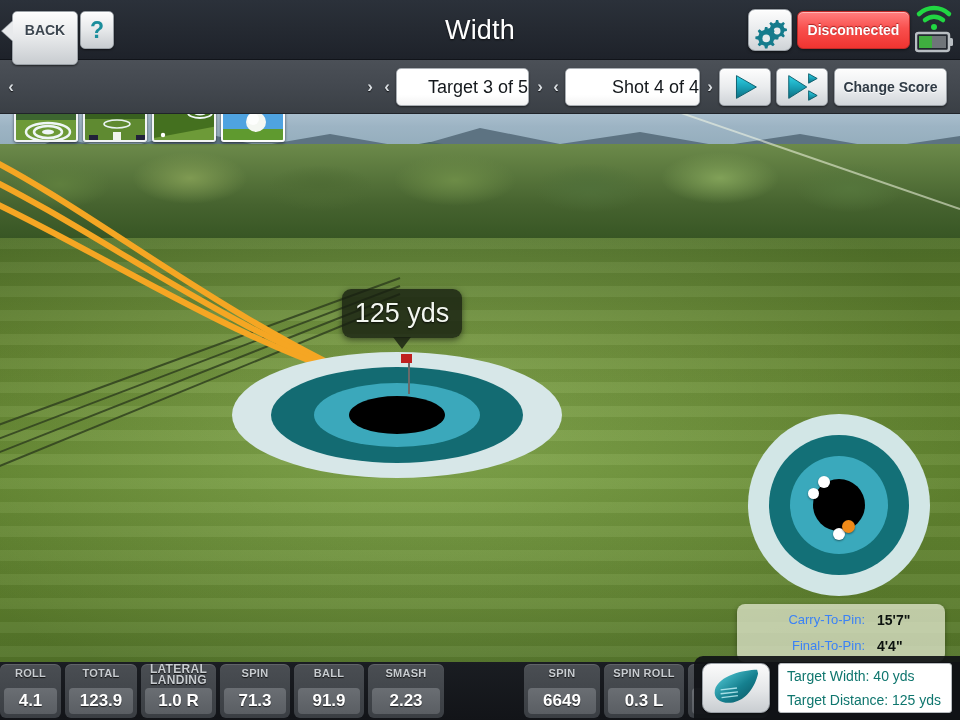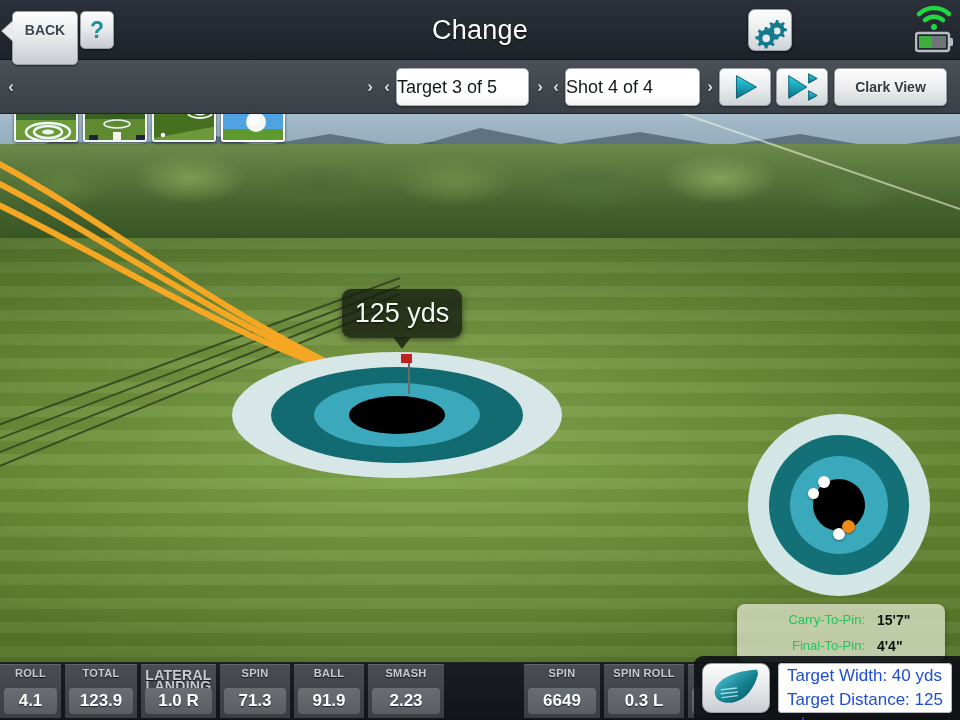--- a/index.html
+++ b/index.html
@@ -92,21 +92,21 @@
   }
   .field {
     position: absolute; top: 8px; height: 38px;
     background: linear-gradient(180deg,#ffffff 0%,#ffffff 72%,#f3f3f3 100%);
     border: 1px solid #a9aeb3; border-radius: 5px;
     box-shadow: 0 1px 2px rgba(0,0,0,.5);
     color: #14181c; font-size: 18px;
   }
   .field .lbl { position: absolute; left: 14px; top: 0; line-height: 36px; }
   .field .val { position: absolute; right: 14px; top: 0; line-height: 36px; }
-  .field.center .lbl { left: 0; right: 0; text-align: left; }
+  .field.center .lbl { left: 0; right: 0; text-align: right; }
   .play-btn {
     position: absolute; top: 8px; width: 52px; height: 38px;
     background: linear-gradient(180deg,#fdfdfd 0%,#e9ebed 52%,#cfd3d7 100%);
     border: 1px solid #9aa0a6; border-radius: 5px;
     box-shadow: 0 1px 2px rgba(0,0,0,.5), inset 0 1px 0 rgba(255,255,255,.9);
     cursor: pointer;
   }
   .change-view {
     position: absolute; left: 834px; top: 8px; width: 113px; height: 38px;
     background: linear-gradient(180deg,#fdfdfd 0%,#eceef0 52%,#d2d6da 100%);
@@ -220,47 +220,47 @@
   
   .info-panel {
     position: absolute; border-radius: 8px;
     background: rgba(231,236,214,.72);
     box-shadow: 0 2px 5px rgba(0,0,0,.35);
     z-index: 24;
   }
   .info-row { position: relative; height: 26px; }
   .info-row .k {
     position: absolute; left: 0; width: 128px; text-align: right;
-    line-height: 26px; font-size: 13px; color: #22c55e;
+    line-height: 26px; font-size: 13px; color: #3b82f6;
   }
   .info-row .v {
     position: absolute; left: 140px; line-height: 26px;
     font-size: 14px; font-weight: bold; color: #0c120e;
   }
   #pin-panel { left: 737px; top: 506px; width: 208px; height: 58px; padding: 3px 10px 0 0; }
   #score-panel { left: 737px; top: 576px; width: 208px; height: 62px; padding: 5px 10px 0 0; }
 
   
   .stats {
     position: absolute; left: 0; top: 662px; width: 960px; height: 58px;
     background: linear-gradient(180deg,#1a1d22 0%,#121418 100%);
     z-index: 30;
   }
   .stat {
     position: absolute; top: 2px; height: 54px;
     background: linear-gradient(180deg,#4a4e53 0%,#3a3e43 100%);
-    border-radius: 0;
+    border-radius: 6px;
     box-shadow: inset 0 1px 0 rgba(255,255,255,.12);
   }
   .stat .sl {
     position: absolute; left: 0; right: 0; top: 3px; text-align: center;
     color: #c8ccd0; font-size: 11px; font-weight: bold; letter-spacing: .3px;
     text-shadow: 0 1px 1px rgba(0,0,0,.8); line-height: 12px;
   }
-  .stat .sl.two { top: 6px; font-size: 14px; line-height: 11px; }
+  .stat .sl.two { top: 0; font-size: 12px; line-height: 11px; }
   .stat .sv {
     position: absolute; left: 4px; right: 4px; bottom: 4px; height: 26px;
     background: linear-gradient(180deg,#6a6e73 0%,#5a5e63 100%);
     border-radius: 4px; line-height: 26px; text-align: center;
     color: #ffffff; font-size: 17px; font-weight: bold;
     text-shadow: 0 1px 1px rgba(0,0,0,.7);
   }
   .club-overlay {
     position: absolute; left: 694px; top: 656px; width: 266px; height: 64px;
     background: rgba(16,18,22,.92); border-radius: 9px 0 0 0;
@@ -270,21 +270,21 @@
     position: absolute; left: 8px; top: 7px; width: 68px; height: 50px;
     background: linear-gradient(180deg,#fbfbfb 0%,#e4e6e8 55%,#c9cdd1 100%);
     border: 1px solid #9aa0a6; border-radius: 9px;
     box-shadow: 0 1px 2px rgba(0,0,0,.5);
   }
   .target-info {
     position: absolute; left: 84px; top: 7px; width: 174px; height: 50px;
     background: #ffffff; border: 1px solid #b8bcc0; border-radius: 3px;
   }
   .target-info div {
-    color: #1d4ed8; font-size: 17px; line-height: 24px; padding-left: 8px;
+    color: #0f766e; font-size: 14px; line-height: 24px; padding-left: 8px;
   }
 </style>
 </head>
 <body>
 
 <div id="app">
 
   <div class="scene">
     <div class="sky"></div>
 
@@ -396,41 +396,44 @@
           <rect width="64" height="27" fill="#4fa3e0"></rect>
           <rect y="25" width="64" height="15" fill="#5f9a2f"></rect>
           <circle cx="33" cy="18" r="10" fill="#f4f7f2"></circle>
           <circle cx="30" cy="15" r="6" fill="#ffffff" opacity=".8"></circle>
         </svg>
       </div>
     </div>
   </div>
 
   <div class="header">
-    <div class="header-title">Change</div>
+    <div class="header-title">Width</div>
 
     <div class="back-btn">
       <span>BACK</span>
     </div>
 
     <div class="help-btn">
       <span>?</span>
     </div>
 
     <div class="gear-btn">
       <svg viewBox="0 0 44 42" width="44" height="42">
         <g fill="#157b8c">
           <path d="M27,10 l2.2,0 l.6,2.6 l2.3,.9 l2.2,-1.5 l1.6,1.6 l-1.5,2.2 l.9,2.3 l2.6,.6 l0,2.2 l-2.6,.6 l-.9,2.3 l1.5,2.2 l-1.6,1.6 l-2.2,-1.5 l-2.3,.9 l-.6,2.6 l-2.2,0 l-.6,-2.6 l-2.3,-.9 l-2.2,1.5 l-1.6,-1.6 l1.5,-2.2 l-.9,-2.3 l-2.6,-.6 l0,-2.2 l2.6,-.6 l.9,-2.3 l-1.5,-2.2 l1.6,-1.6 l2.2,1.5 l2.3,-.9 Z"></path>
           <circle cx="28.1" cy="21" r="3.4" fill="#e6eaec"></circle>
           <path d="M16,17 l2.4,0 l.7,2.9 l2.5,1 l2.4,-1.6 l1.7,1.7 l-1.6,2.4 l1,2.5 l2.9,.7 l0,2.4 l-2.9,.7 l-1,2.5 l1.6,2.4 l-1.7,1.7 l-2.4,-1.6 l-2.5,1 l-.7,2.9 l-2.4,0 l-.7,-2.9 l-2.5,-1 l-2.4,1.6 l-1.7,-1.7 l1.6,-2.4 l-1,-2.5 l-2.9,-.7 l0,-2.4 l2.9,-.7 l1,-2.5 l-1.6,-2.4 l1.7,-1.7 l2.4,1.6 l2.5,-1 Z"></path>
           <circle cx="17.2" cy="28.4" r="3.8" fill="#e6eaec"></circle>
         </g>
       </svg>
     </div>
 
+    <div class="disconnect-btn">
+      <span>Disconnected</span>
+    </div>
 
     <svg class="wifi-icon" viewBox="0 0 38 26">
       <g fill="none" stroke="#21d742" stroke-width="4.5" stroke-linecap="round">
         <path d="M4,9 A22,22 0 0 1 34,9"></path>
         <path d="M10,15 A14,14 0 0 1 28,15"></path>
       </g>
       <circle cx="19" cy="22" r="3" fill="#21d742"></circle>
     </svg>
 
     <svg class="battery-icon" viewBox="0 0 40 24">
@@ -471,21 +474,21 @@
     </div>
     <div class="play-btn" style="left:776px;">
       <svg viewBox="0 0 52 38" width="50" height="36">
         <path d="M12,7 L31,19 L12,31 Z" fill="url(#tealg)" stroke="#0a5c6b" stroke-width="1"></path>
         <path d="M33,5 L42,10 L33,15 Z" fill="url(#tealg)" stroke="#0a5c6b" stroke-width="1"></path>
         <path d="M33,23 L42,28 L33,33 Z" fill="url(#tealg)" stroke="#0a5c6b" stroke-width="1"></path>
       </svg>
     </div>
 
     <div class="change-view">
-      <span>Clark View</span>
+      <span>Change Score</span>
     </div>
   </div>
 
   <div class="stats">
     <div class="stat" style="left:0px;width:61px;">
       <div class="sl">ROLL</div>
       <div class="sv">4.1</div>
     </div>
     <div class="stat" style="left:65px;width:72px;">
       <div class="sl">TOTAL</div>

